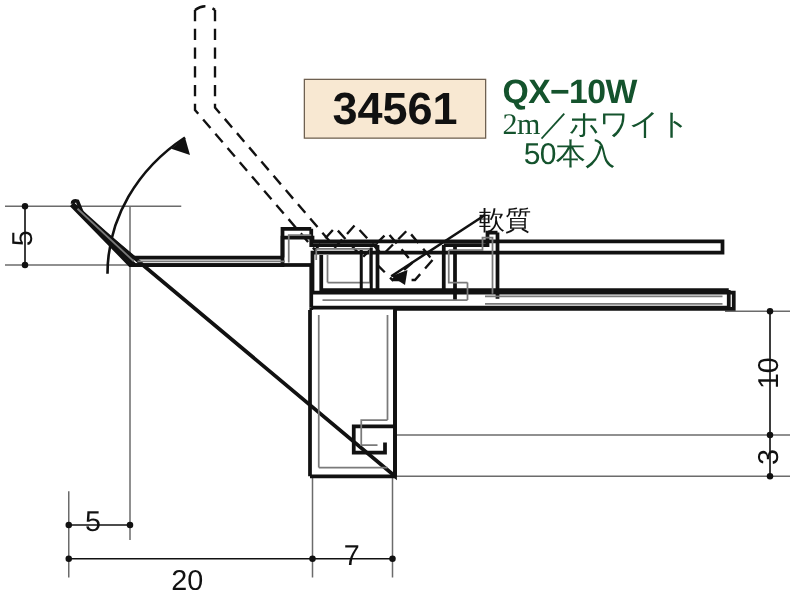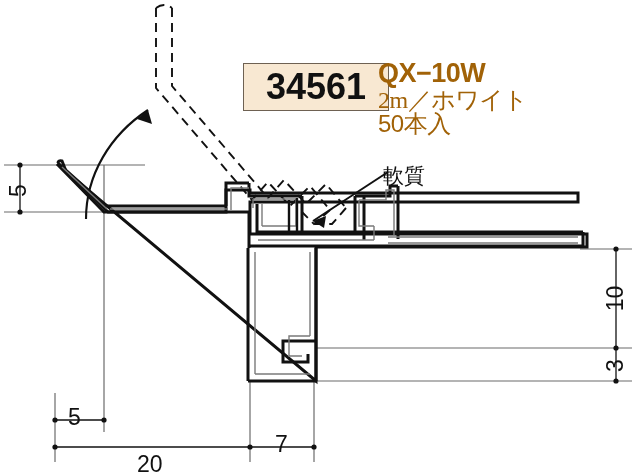--- a/index.html
+++ b/index.html
@@ -17,28 +17,28 @@
     box-sizing:border-box;
     display:flex; align-items:center; justify-content:center;
   }
   .partbox span{
     font-size:36px; font-weight:700; color:#111; letter-spacing:0px;
     line-height:1;
   }
 
   .specblock{
     position:absolute;
-    left:378px; top:60px;
+    left:402px; top:60px;
     width:230px;
-    color:#a16207;
+    color:#14532d;
     line-height:1.02;
   }
   .spec-model{font-size:27px;font-weight:700;letter-spacing:-0.5px;}
   .spec-len{font-size:24px;font-weight:400;letter-spacing:-0.5px;font-family:Liberation Serif, serif;}
-  .spec-qty{font-size:24px;font-weight:400;letter-spacing:-0.5px;}
+  .spec-qty{font-size:24px;font-weight:400;letter-spacing:-0.5px;margin-left:17px;}
 
   .softlabel{
     position:absolute;
     left:383px; top:151px;
     font-size:21px; color:#111; font-weight:500;
     white-space:nowrap;
     margin-top:11px;
   }
 
   .dimtext{

